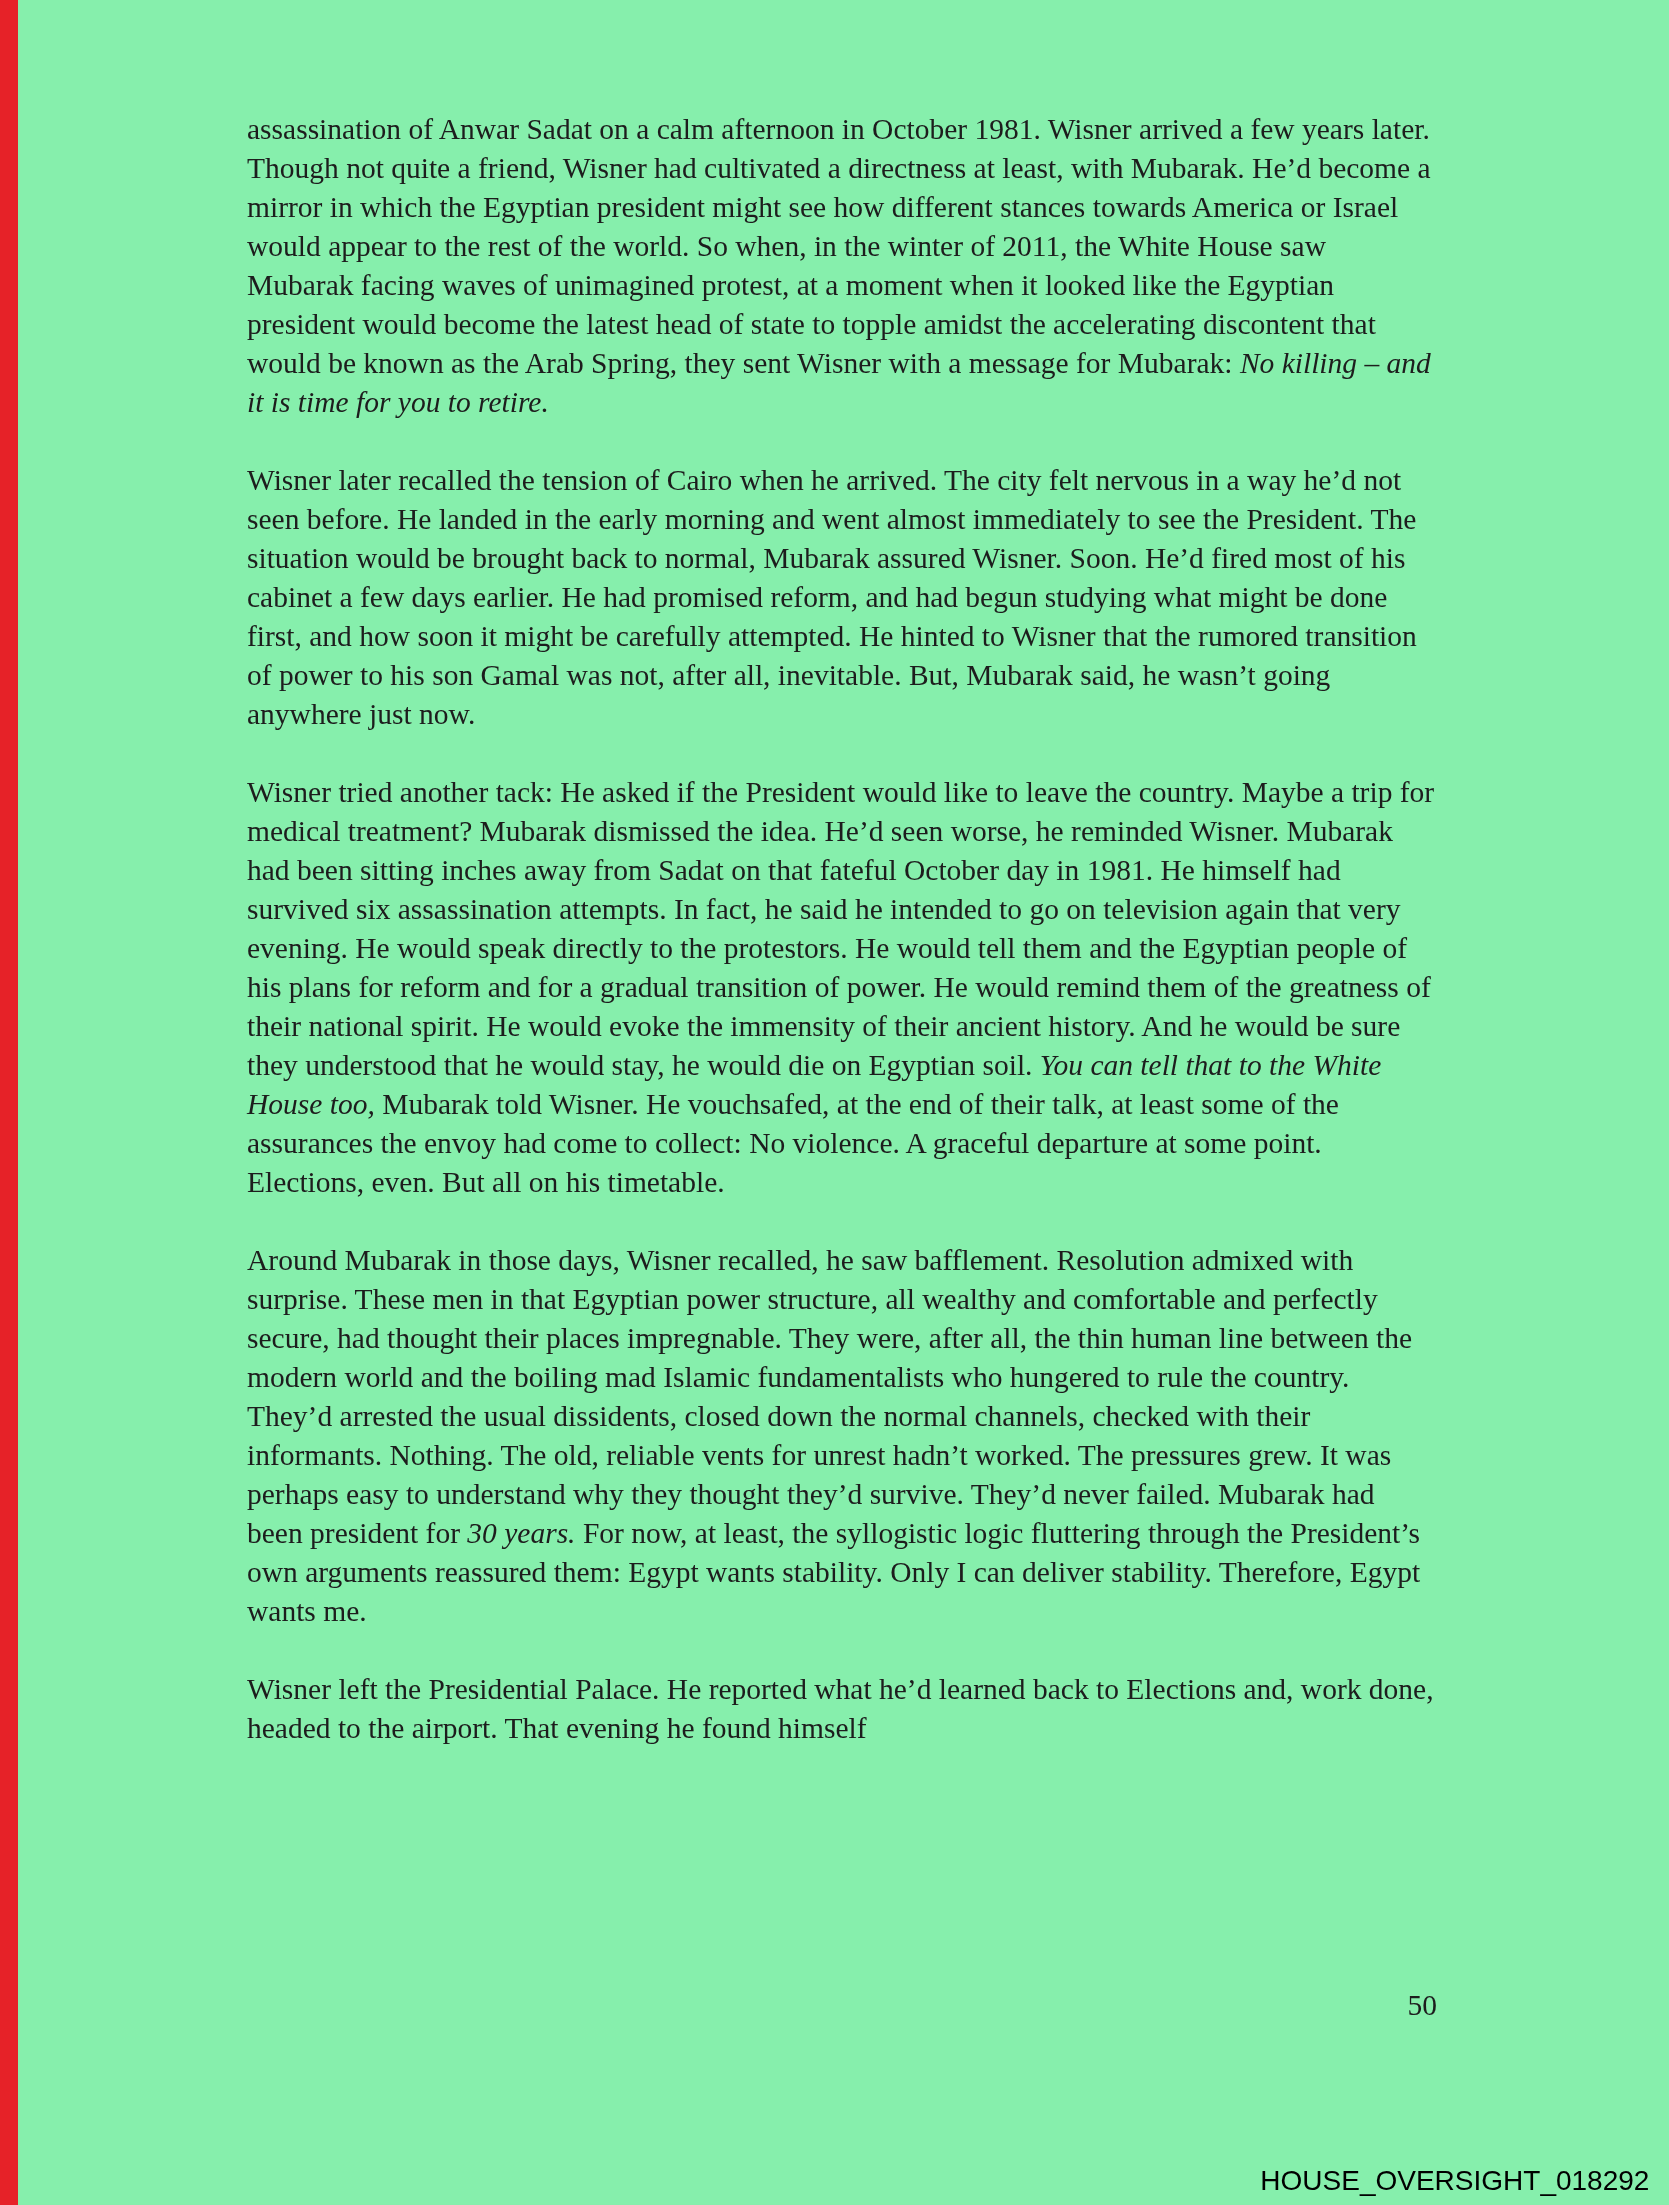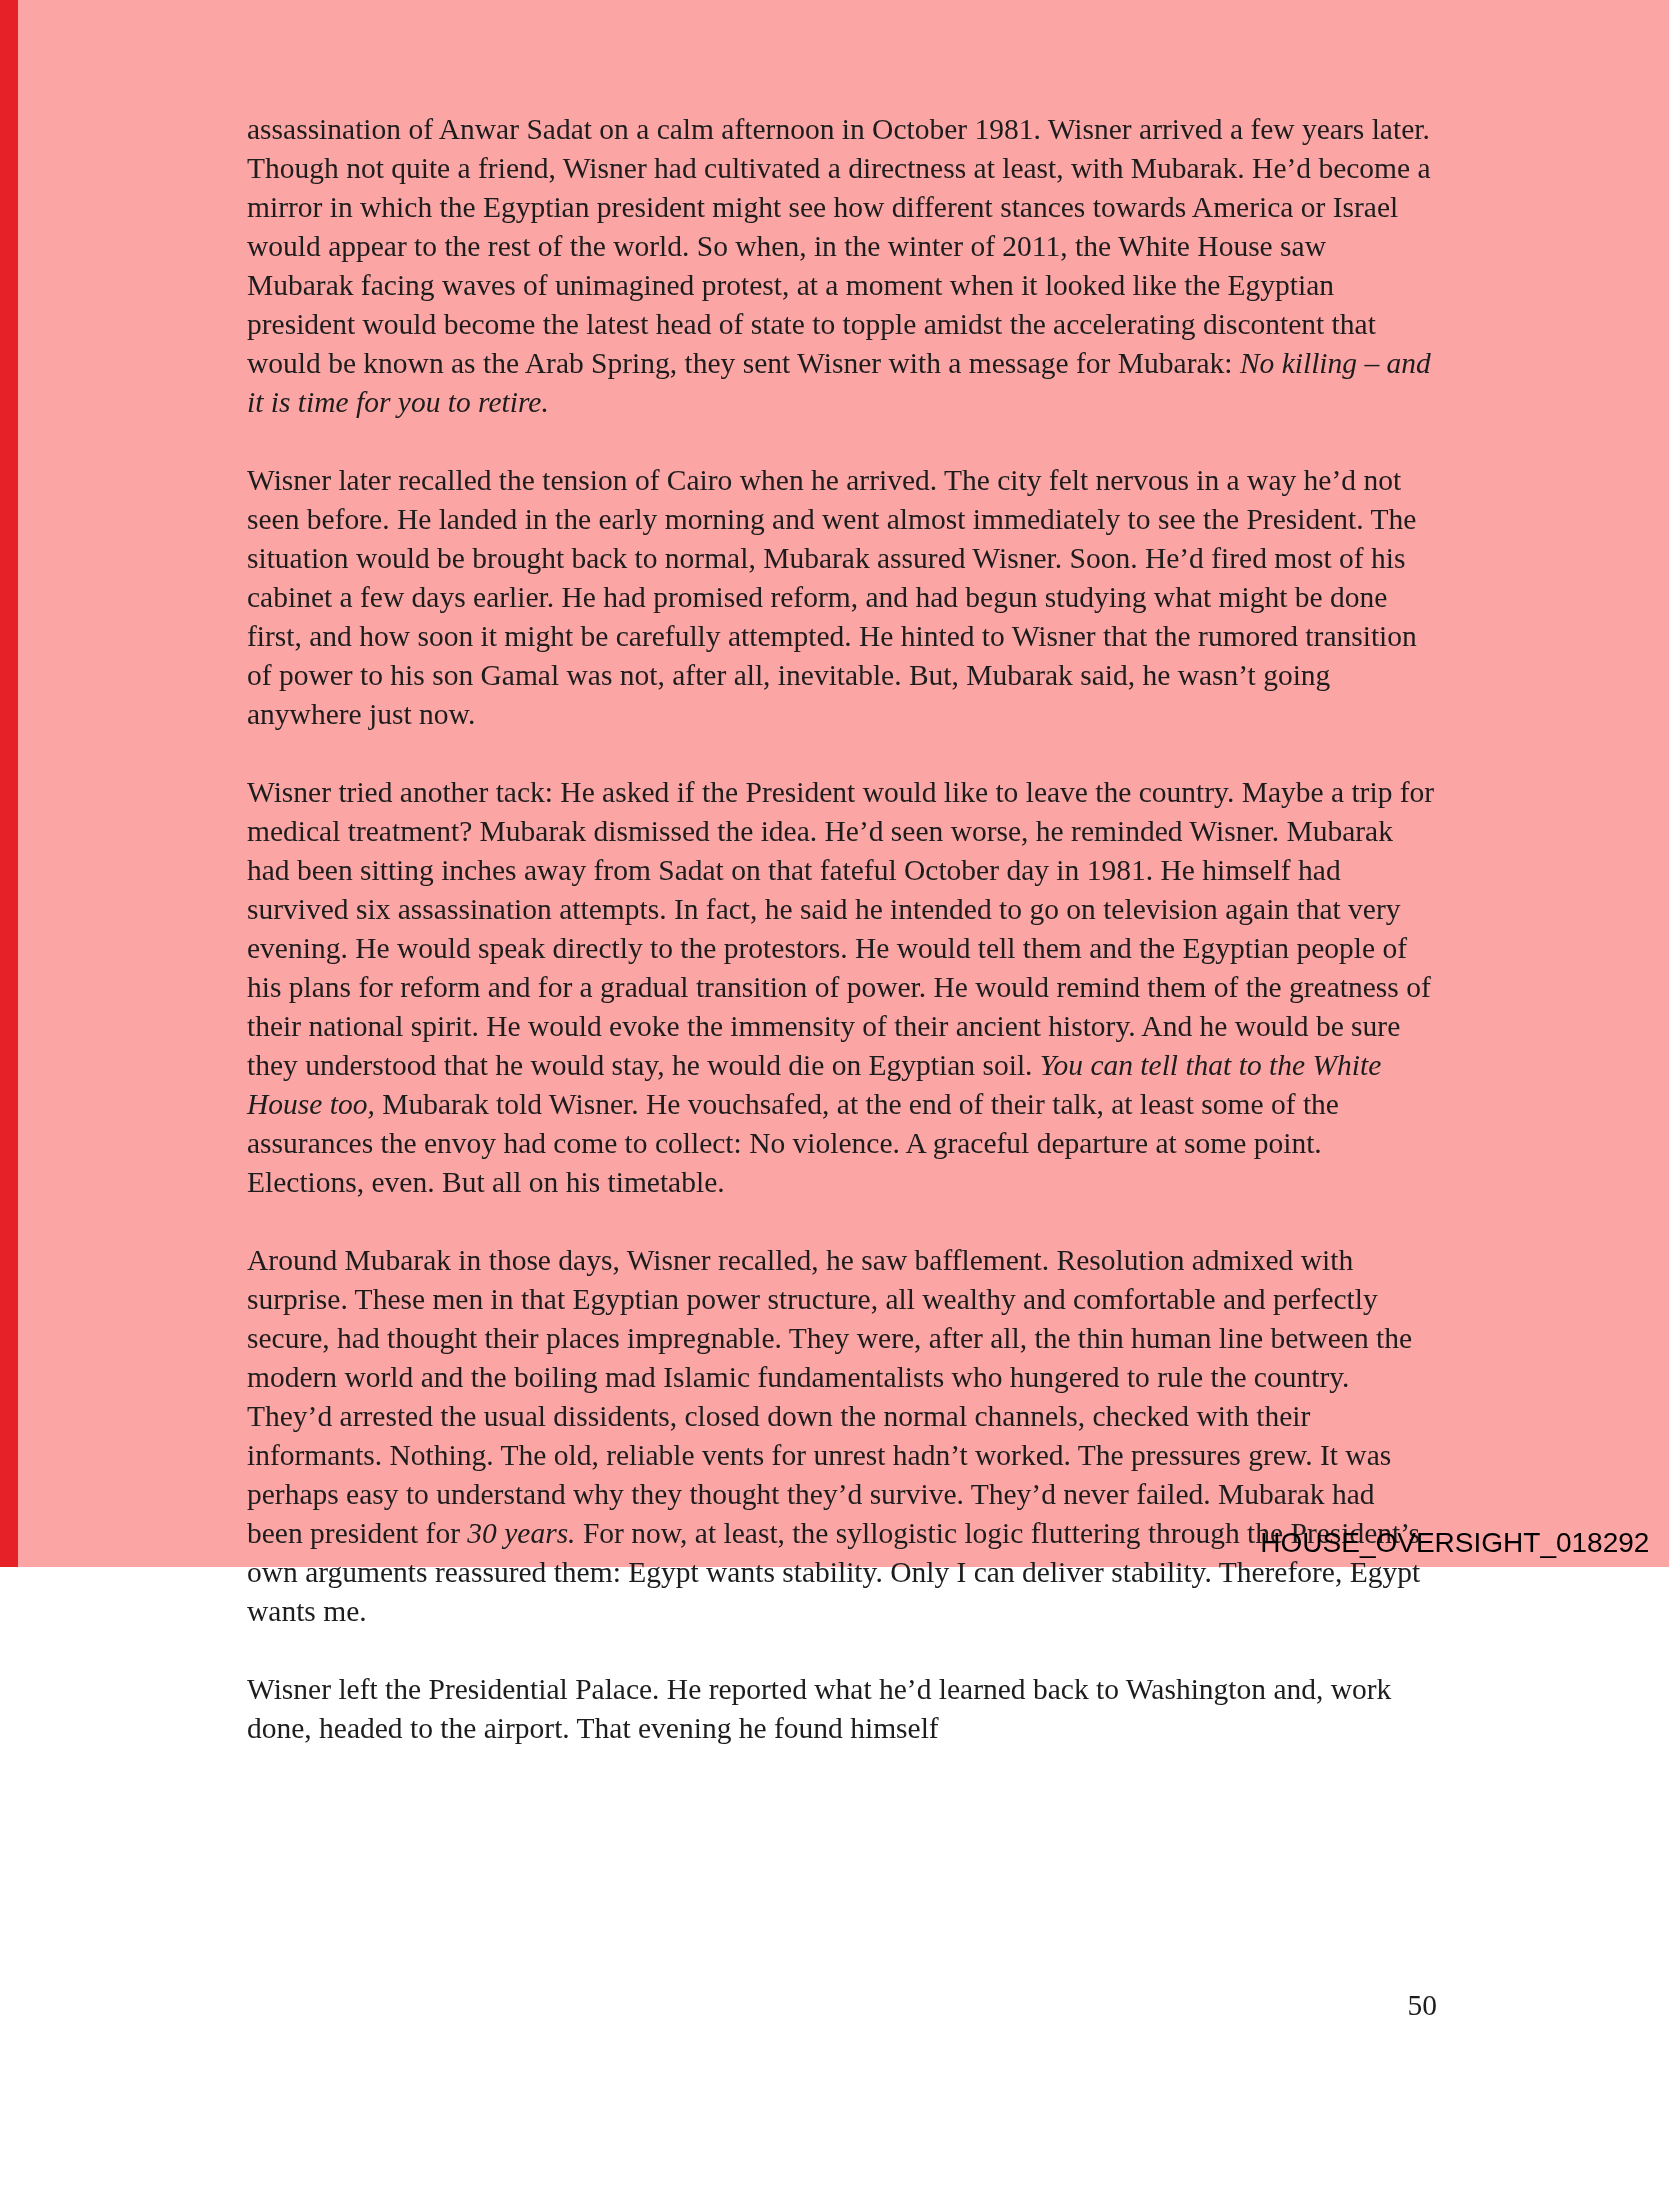--- a/index.html
+++ b/index.html
@@ -12,22 +12,22 @@
     height: 2205px;
     position: relative;
     font-family: "Liberation Serif", serif;
     overflow: hidden;
   }
   .page {
     position: absolute;
     left: 0;
     top: 0;
     width: 1669px;
-    height: 1567px;
-    background: #fca5a5;
+    height: 2205px;
+    background: #86efac;
   }
   .red-stripe {
     position: absolute;
     left: 0;
     top: 0;
     width: 18.3px;
     height: 100%;
   }
   .content {
     position: absolute;
@@ -68,18 +68,18 @@
 </head>
 <body>
 
 <div class="page">
   <div class="red-stripe" style="background: rgb(230, 34, 40);"></div>
   <div class="content" style="color: rgb(29, 29, 29);">
       <p class="para"><span>assassination of Anwar Sadat on a calm afternoon in October 1981. Wisner arrived a few years later. Though not quite a friend, Wisner had cultivated a directness at least, with Mubarak. He’d become a mirror in which the Egyptian president might see how different stances towards America or Israel would appear to the rest of the world. So when, in the winter of 2011, the White House saw Mubarak facing waves of unimagined protest, at a moment when it looked like the Egyptian president would become the latest head of state to topple amidst the accelerating discontent that would be known as the Arab Spring, they sent Wisner with a message for Mubarak: </span><span class="seg-italic">No killing – and it is time for you to retire.</span></p>
       <p class="para"><span>Wisner later recalled the tension of Cairo when he arrived. The city felt nervous in a way he’d not seen before. He landed in the early morning and went almost immediately to see the President. The situation would be brought back to normal, Mubarak assured Wisner. Soon. He’d fired most of his cabinet a few days earlier. He had promised reform, and had begun studying what might be done first, and how soon it might be carefully attempted. He hinted to Wisner that the rumored transition of power to his son Gamal was not, after all, inevitable. But, Mubarak said, he wasn’t going anywhere just now.</span></p>
       <p class="para"><span>Wisner tried another tack: He asked if the President would like to leave the country. Maybe a trip for medical treatment? Mubarak dismissed the idea. He’d seen worse, he reminded Wisner. Mubarak had been sitting inches away from Sadat on that fateful October day in 1981. He himself had survived six assassination attempts. In fact, he said he intended to go on television again that very evening. He would speak directly to the protestors. He would tell them and the Egyptian people of his plans for reform and for a gradual transition of power.  He would remind them of the greatness of their national spirit. He would evoke the immensity of their ancient history. And he would be sure they understood that he would stay, he would die on Egyptian soil. </span><span class="seg-italic">You can tell that to the White House too,</span><span> Mubarak told Wisner. He vouchsafed, at the end of their talk, at least some of the assurances the envoy had come to collect: No violence. A graceful departure at some point. Elections, even. But all on his timetable.</span></p>
       <p class="para"><span>Around Mubarak in those days, Wisner recalled, he saw bafflement. Resolution admixed with surprise. These men in that Egyptian power structure, all wealthy and comfortable and perfectly secure, had thought their places impregnable. They were, after all, the thin human line between the modern world and the boiling mad Islamic fundamentalists who hungered to rule the country. They’d arrested the usual dissidents, closed down the normal channels, checked with their informants. Nothing. The old, reliable vents for unrest hadn’t worked. The pressures grew. It was perhaps easy to understand why they thought they’d survive. They’d never failed. Mubarak had been president for </span><span class="seg-italic">30 years.</span><span> For now, at least, the syllogistic logic fluttering through the President’s own arguments reassured them: Egypt wants stability. Only I can deliver stability. Therefore, Egypt wants me.</span></p>
-      <p class="para"><span>Wisner left the Presidential Palace. He reported what he’d learned back to Washington and, work done, headed to the airport. That evening he found himself</span></p>
+      <p class="para"><span>Wisner left the Presidential Palace. He reported what he’d learned back to Elections and, work done, headed to the airport. That evening he found himself</span></p>
     </div>
   <div class="page-number">50</div>
   <div class="bates">HOUSE_OVERSIGHT_018292</div>
 </div>
 
 
 </body></html>

